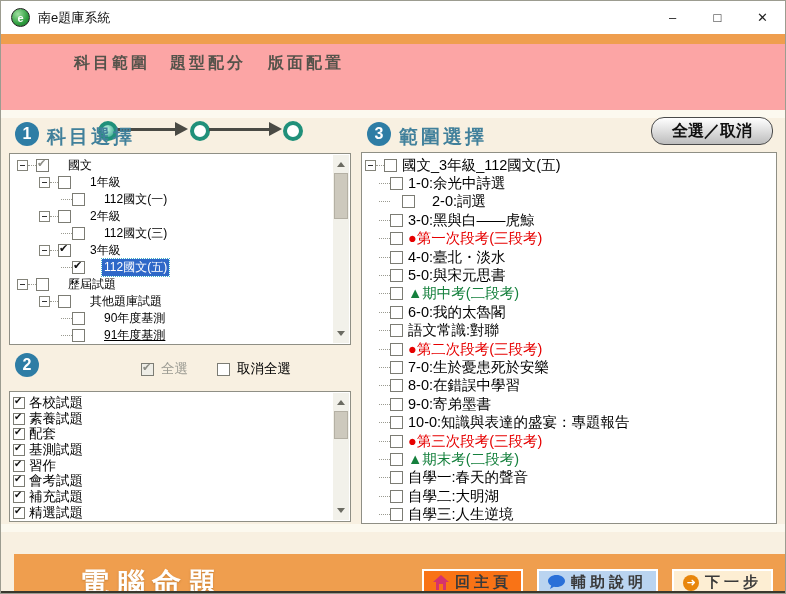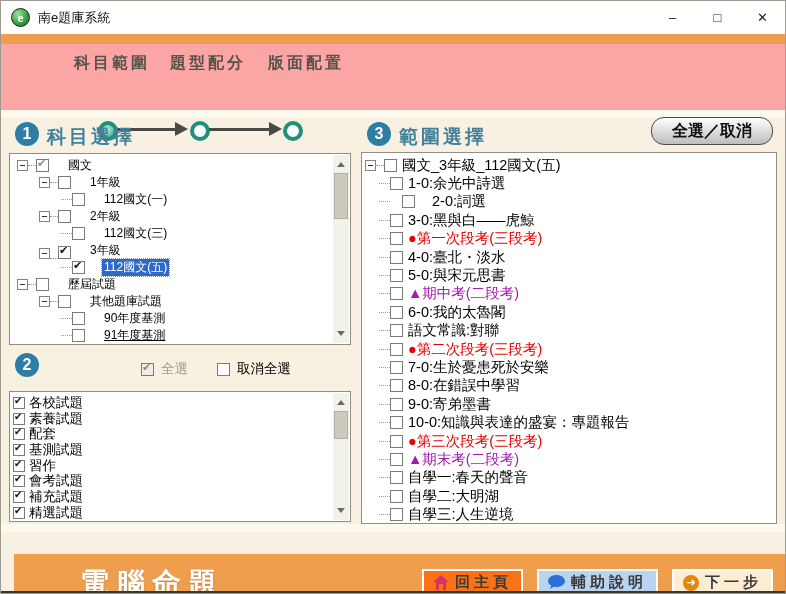--- a/index.html
+++ b/index.html
@@ -58,21 +58,21 @@
   .dotline.short{width:8px;}
   .cb{width:13px;height:13px;border:1px solid #7c7c74;background:#fff;position:relative;flex:none;box-sizing:border-box;}
   .cb.checked::after,.cb.partial::after{content:"✔";position:absolute;left:0px;top:-3px;font-size:11px;}
   .cb.checked::after{color:#111;}
   .cb.partial::after{color:#8d8d85;}
   .cb.gray{background:#eeede6;}
   .tree-label{margin-left:17px;padding:0 2px;}
   #range-rows .tree-label{margin-left:3px;}
   .tree-label.sel{background:#2e68c8;color:#fff;outline:1px dotted #45b0c8;}
   .c-red{color:#e60000;}
-  .c-blue{color:#a21caf;}
+  .c-blue{color:#15803d;}
   .list-row{display:flex;align-items:center;height:15.7px;font-size:13.5px;color:#000;}
   .list-row .cb{width:12px;height:12px;margin-right:4px;}
   .list-row .cb.checked::after{font-size:10px;top:-3px;}
   
   .hdr-check{position:absolute;display:flex;align-items:center;font-size:13.5px;}
   .hdr-check .cb{margin-right:7px;}
   .hdr-check.disabled{color:#9b9b93;}
   .hdr-check.disabled .cb.checked::after{color:#8d8d85;}
   
   .pill-btn{position:absolute;right:12px;top:116px;width:120px;height:26px;border-radius:13px;
@@ -148,21 +148,21 @@
           <span class="expander"></span>
           <span class="dotline short"></span>
           <span class="cb"></span>
           <span class="tree-label">2年級</span>
         </div>
         <div class="tree-row" style="padding-left: 48px;">
           <span class="dotline"></span>
           <span class="cb"></span>
           <span class="tree-label">112國文(三)</span>
         </div>
-        <div class="tree-row" style="padding-left: 26px; align-items: flex-end;">
+        <div class="tree-row" style="padding-left: 26px;">
           <span class="expander"></span>
           <span class="dotline short"></span>
           <span class="cb checked"></span>
           <span class="tree-label">3年級</span>
         </div>
         <div class="tree-row" style="padding-left: 48px;">
           <span class="dotline"></span>
           <span class="cb checked"></span>
           <span class="tree-label sel">112國文(五)</span>
         </div>

